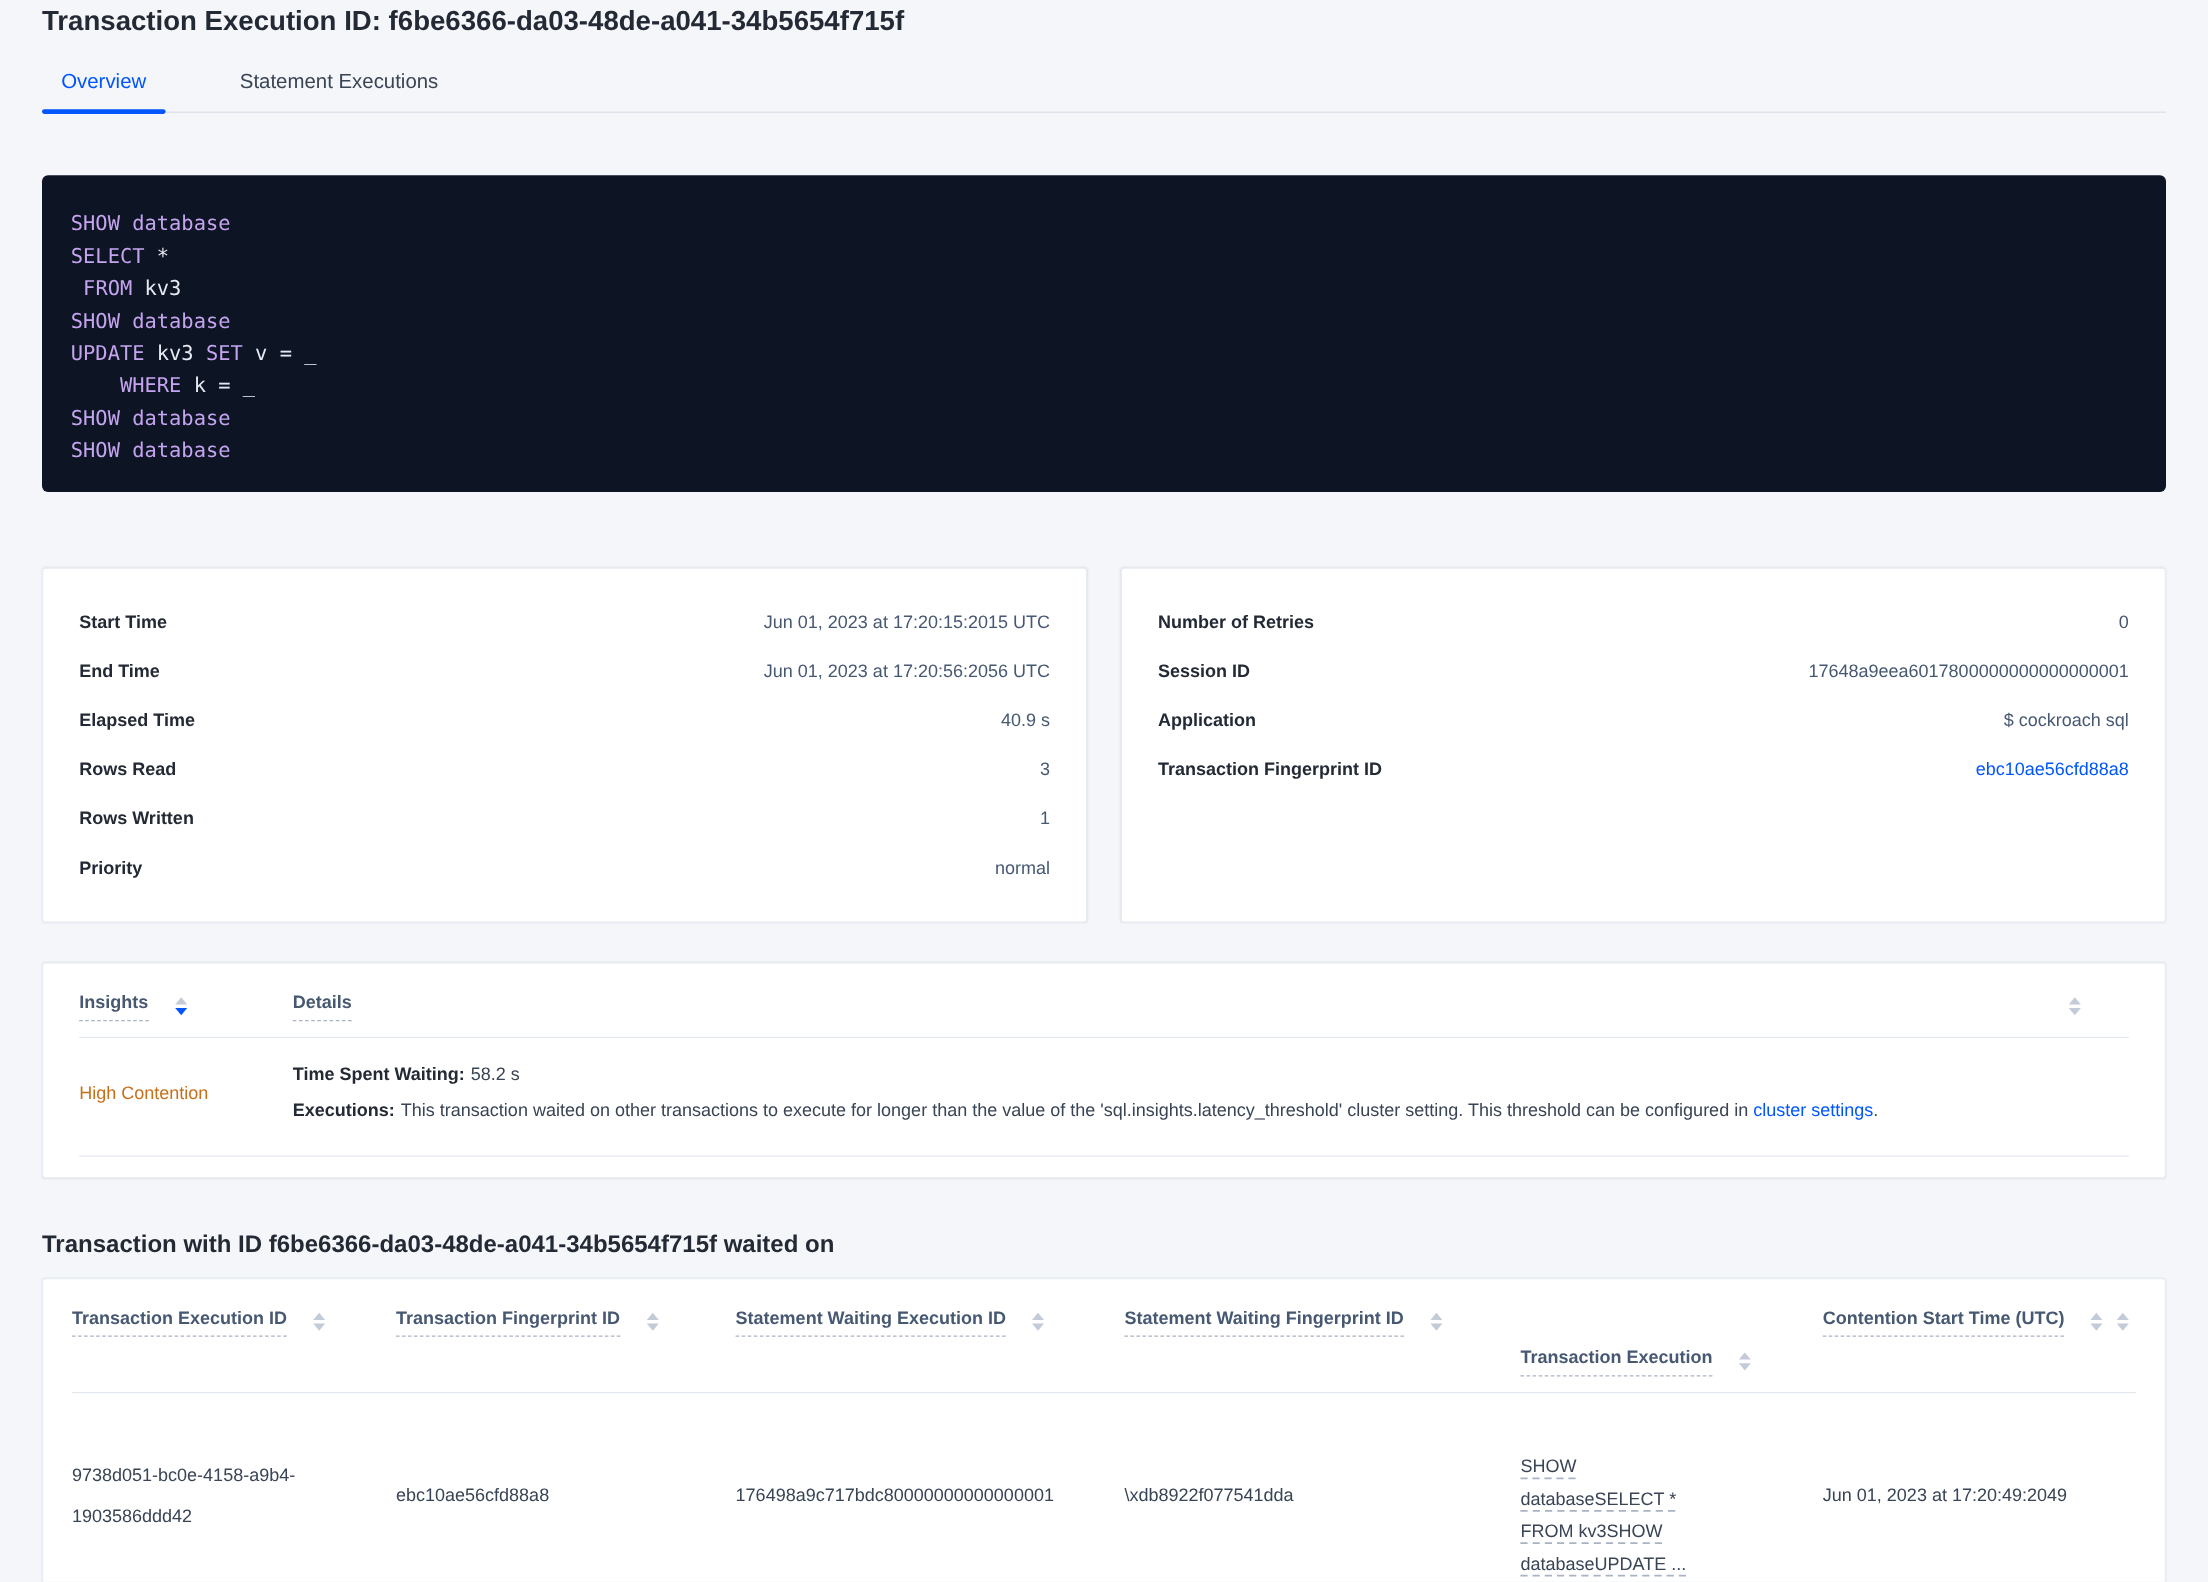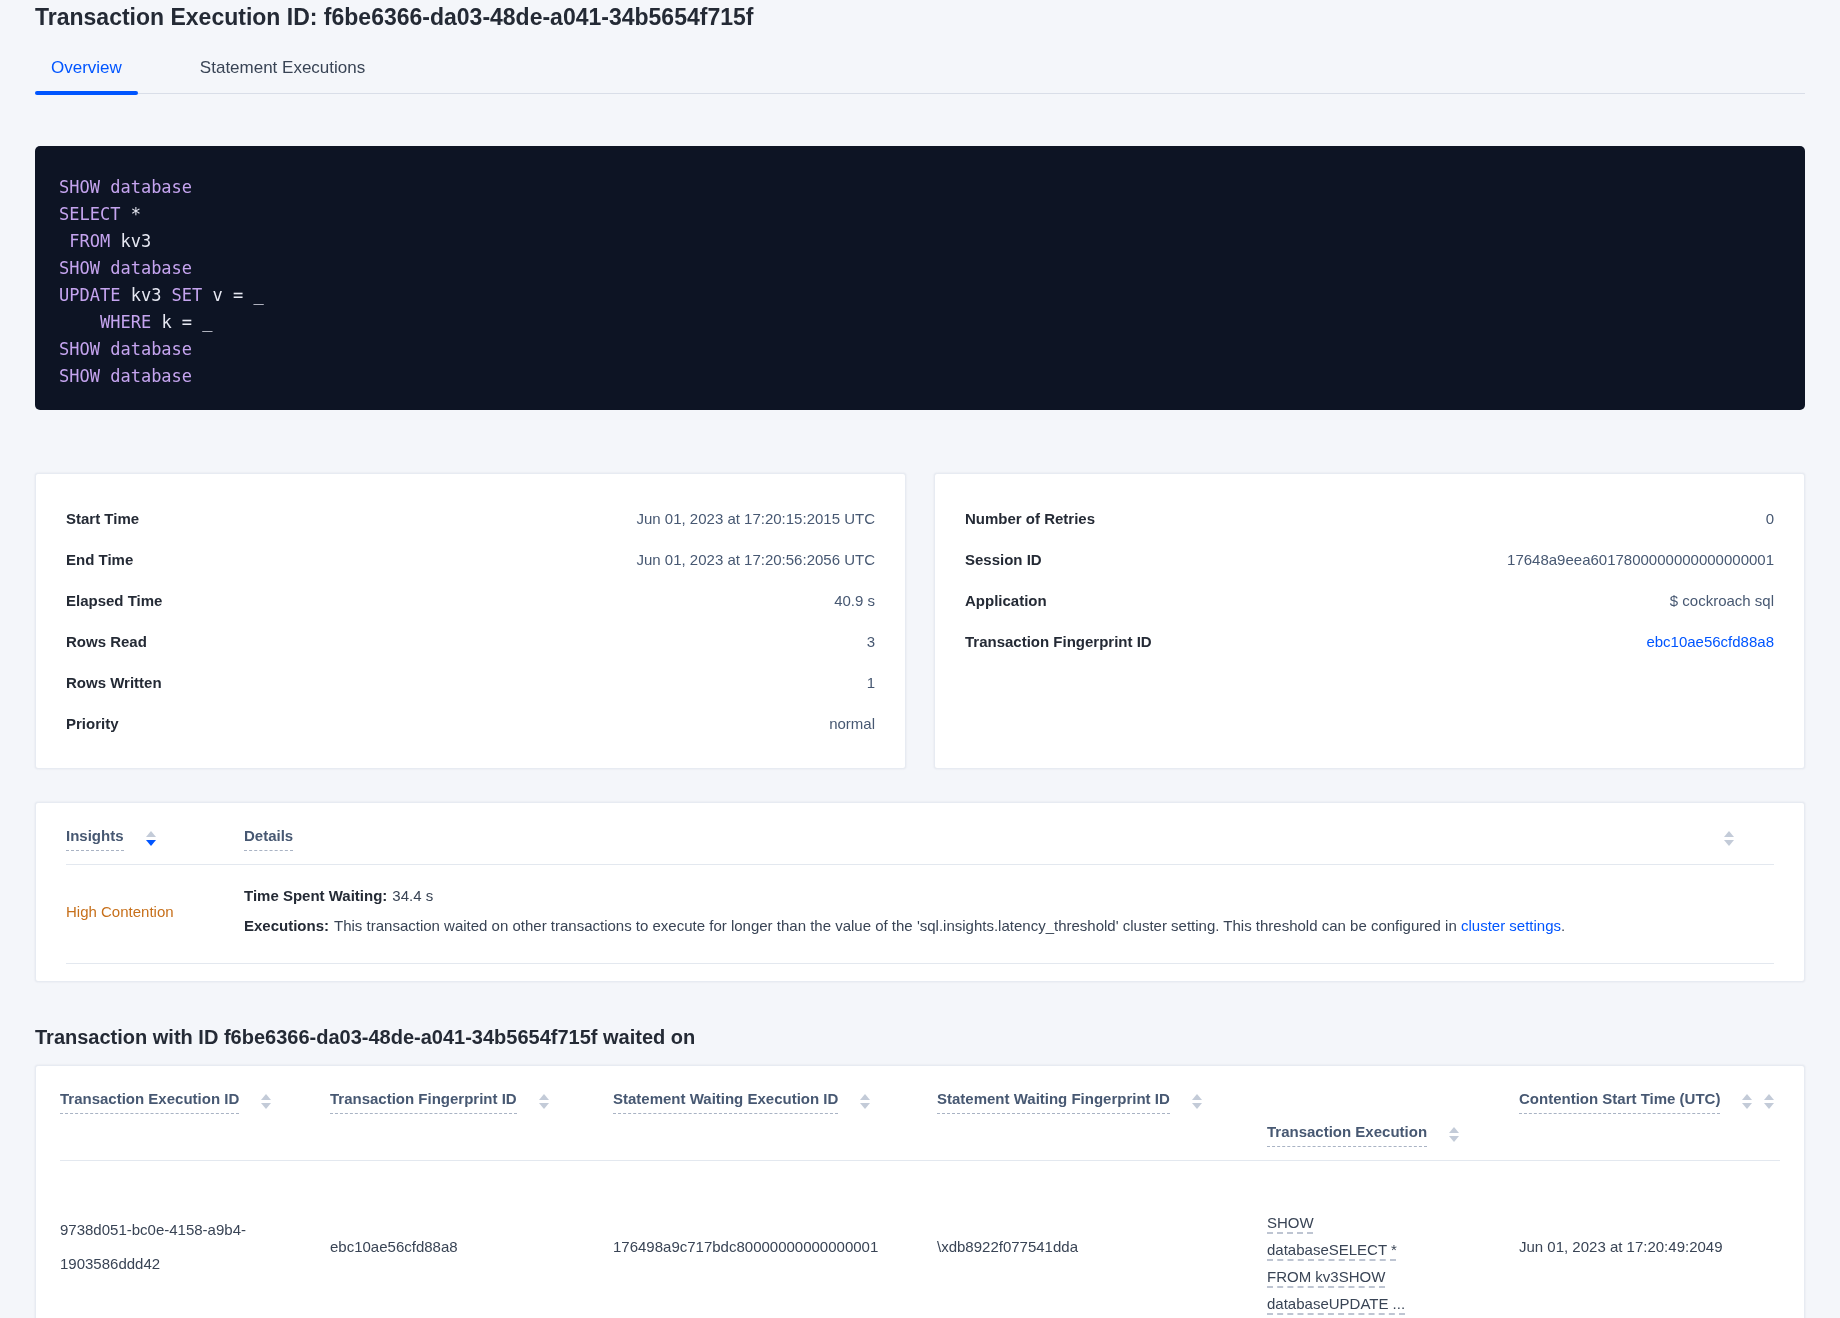--- a/index.html
+++ b/index.html
@@ -234,21 +234,21 @@
       <span class="th-label">Details</span>
       <span class="sort ins-right-sort">
           <i class="tri tri-up"></i>
           <i class="tri tri-down"></i>
         </span>
     </div>
     <div class="ins-row">
       <span class="insight-name">High Contention</span>
       <div class="ins-details">
         <div class="ins-line1">
-          <span class="blabel">Time Spent Waiting:</span><span class="ins-val">34.4 s</span>
+          <span class="blabel">Time Spent Waiting:</span><span class="ins-val">58.2 s</span>
         </div>
         <div>
           <span class="blabel">Executions:</span><span class="ins-val">This transaction waited on other transactions to execute for longer than the value of the 'sql.insights.latency_threshold' cluster setting. This threshold can be configured in</span>
           <span class="link">cluster settings</span><span>.</span>
         </div>
       </div>
     </div>
   </div>
 
   <h2 class="section-heading">Transaction with ID f6be6366-da03-48de-a041-34b5654f715f waited on</h2>

